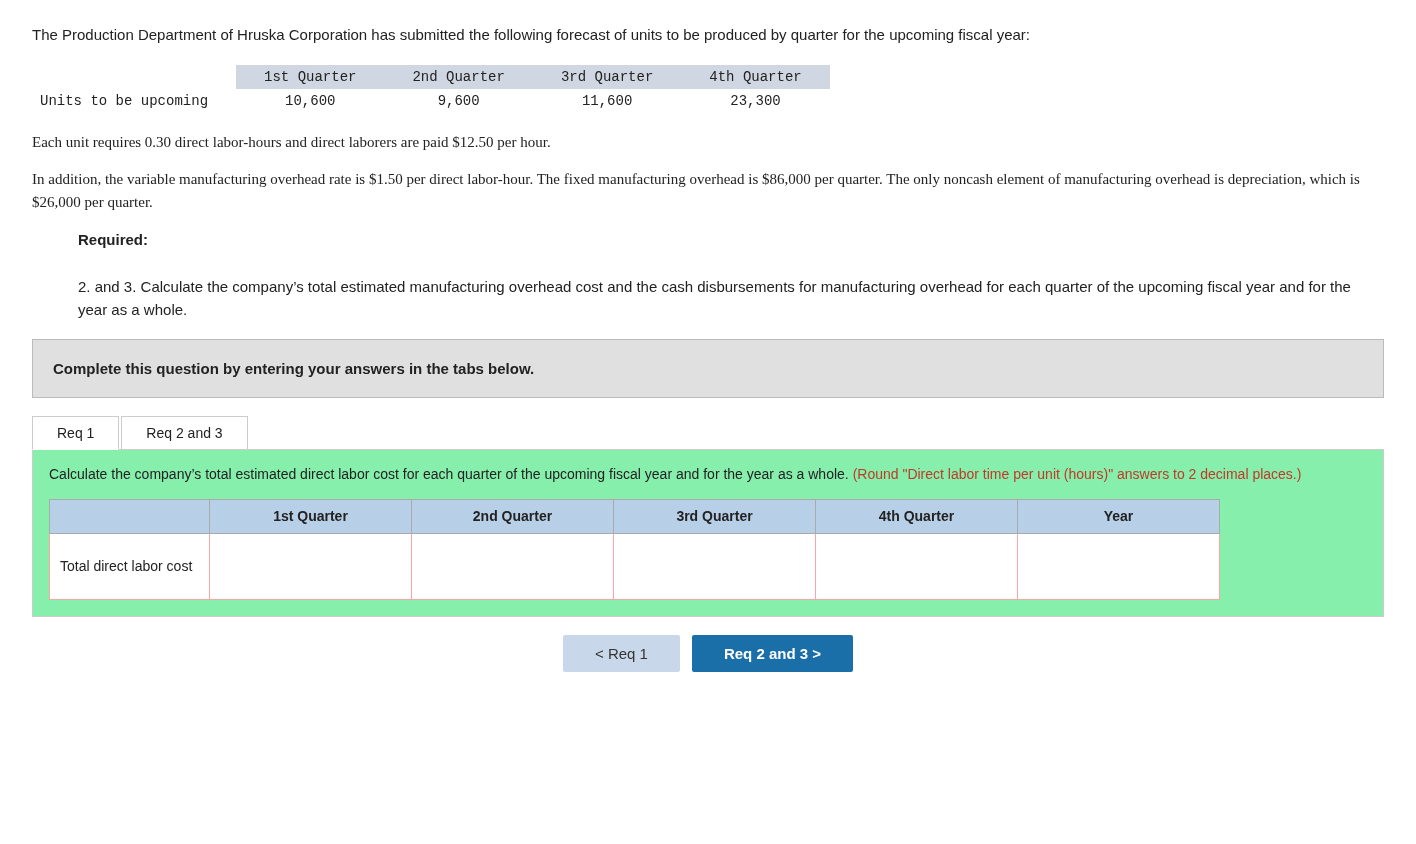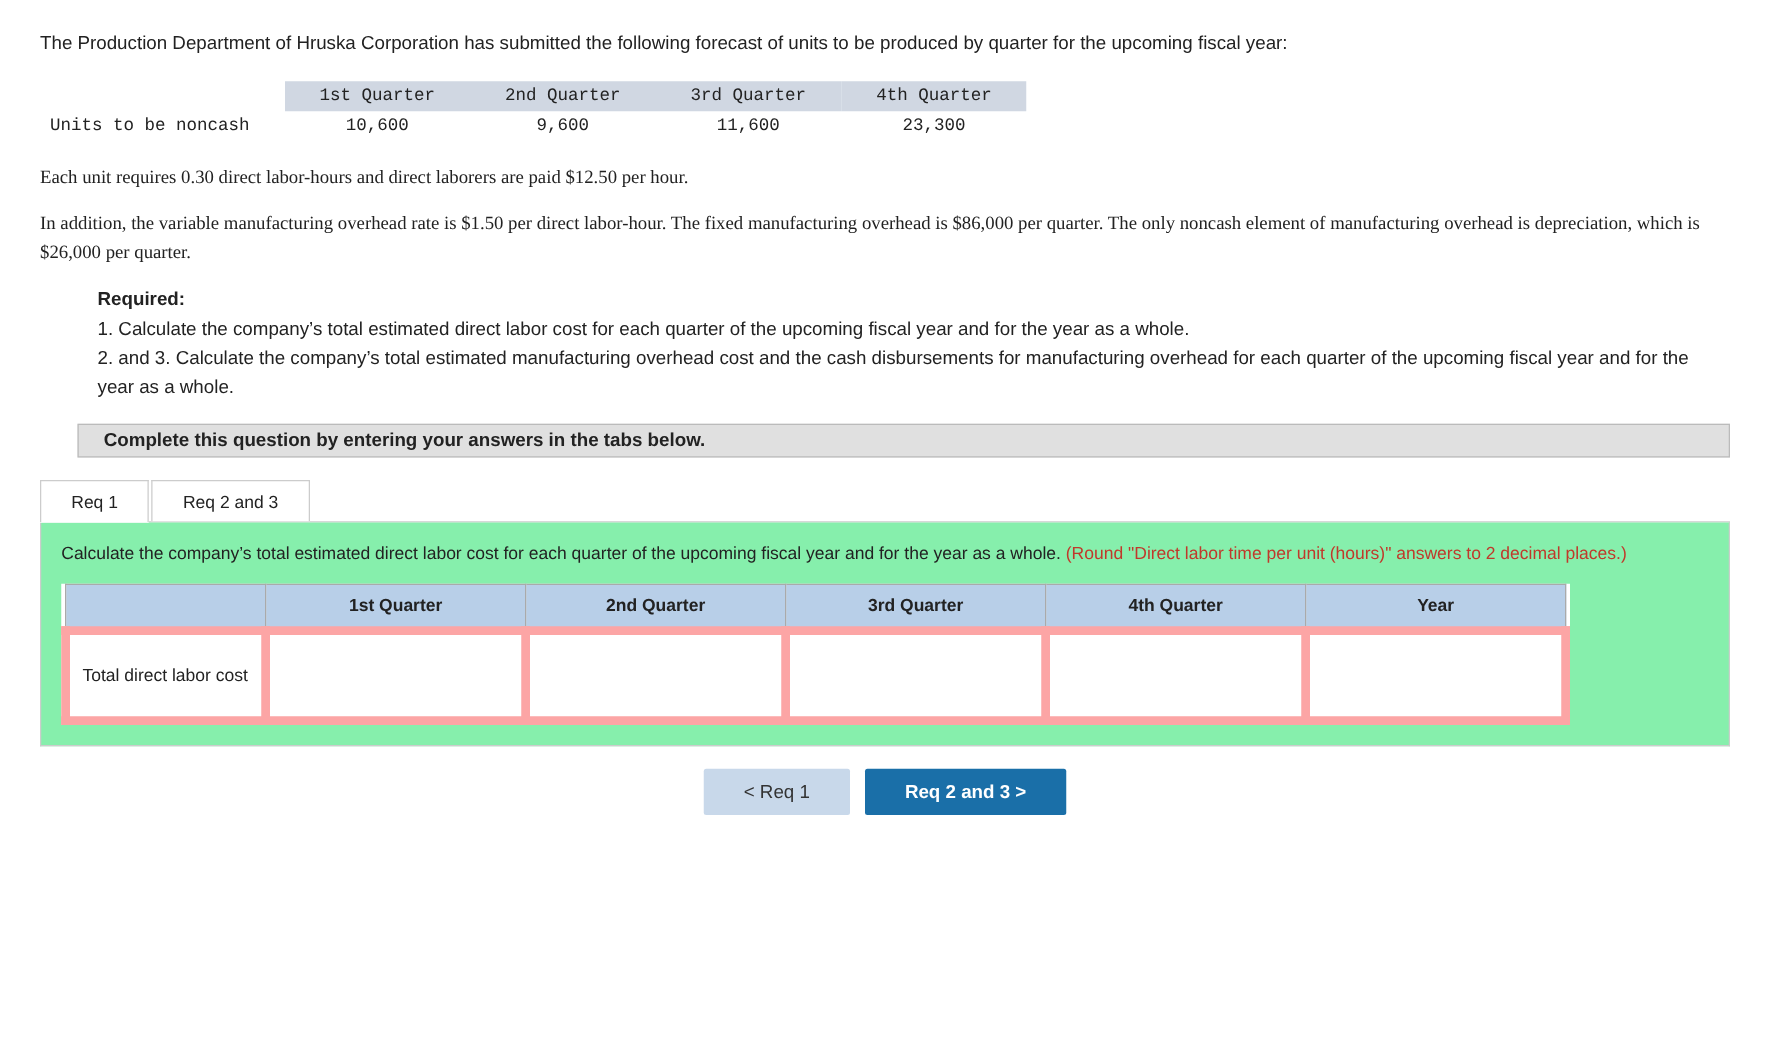--- a/index.html
+++ b/index.html
@@ -45,25 +45,24 @@
       margin-bottom: 18px;
       line-height: 1.55;
       margin-left: 46px;
     }
     .required-section .req-label {
       font-weight: bold;
     }
     .complete-box {
       background: #e0e0e0;
       border: 1px solid #bbb;
-      padding: 4px 20px;
+      padding: 20px 20px;
       margin-bottom: 18px;
       font-weight: bold;
       font-size: 15px;
-      margin-left: 30px;
     }
     .tabs-container {
       margin-bottom: 0;
     }
     .tabs-row {
       display: flex;
       border-bottom: 1px solid #ccc;
       margin-bottom: 0;
     }
     .tab {
@@ -100,21 +99,21 @@
     }
     .answer-table th {
       background: #b8cfe8;
       border: 1px solid #aaa;
       padding: 6px 18px;
       text-align: center;
       font-weight: bold;
       font-size: 14px;
     }
     .answer-table td {
-      border: 7px solid #fca5a5;
+      border: 1px solid #fca5a5;
       padding: 22px 10px;
       font-size: 14px;
     }
     .answer-table td:first-child {
       min-width: 160px;
       background: #fff;
     }
     .answer-table td.input-cell {
       background: #fff;
       min-width: 110px;
@@ -161,36 +160,36 @@
     <tr>
       <th style="background:transparent;"></th>
       <th>1st Quarter</th>
       <th>2nd Quarter</th>
       <th>3rd Quarter</th>
       <th>4th Quarter</th>
     </tr>
   </thead>
   <tbody>
     <tr>
-      <td>Units to be noncash</td>
+      <td>Units to be upcoming</td>
       <td>10,600</td>
       <td>9,600</td>
       <td>11,600</td>
       <td>23,300</td>
     </tr>
   </tbody>
 </table>
 
 <p class="paragraph">Each unit requires 0.30 direct labor-hours and direct laborers are paid $12.50 per hour.</p>
 
 <p class="paragraph">In addition, the variable manufacturing overhead rate is $1.50 per direct labor-hour. The fixed manufacturing overhead is $86,000 per quarter. The only noncash element of manufacturing overhead is depreciation, which is $26,000 per quarter.</p>
 
 <div class="required-section">
   <span class="req-label">Required:</span><br>
-  <span>1. Calculate the company’s total estimated direct labor cost for each quarter of the upcoming fiscal year and for the year as a whole.</span><br>
+  <br>
   <span>2. and 3. Calculate the company’s total estimated manufacturing overhead cost and the cash disbursements for manufacturing overhead for each quarter of the upcoming fiscal year and for the year as a whole.</span>
 </div>
 
 <div class="complete-box">
   <span>Complete this question by entering your answers in the tabs below.</span>
 </div>
 
 <div class="tabs-container">
   <div class="tabs-row">
     <div class="tab active">

